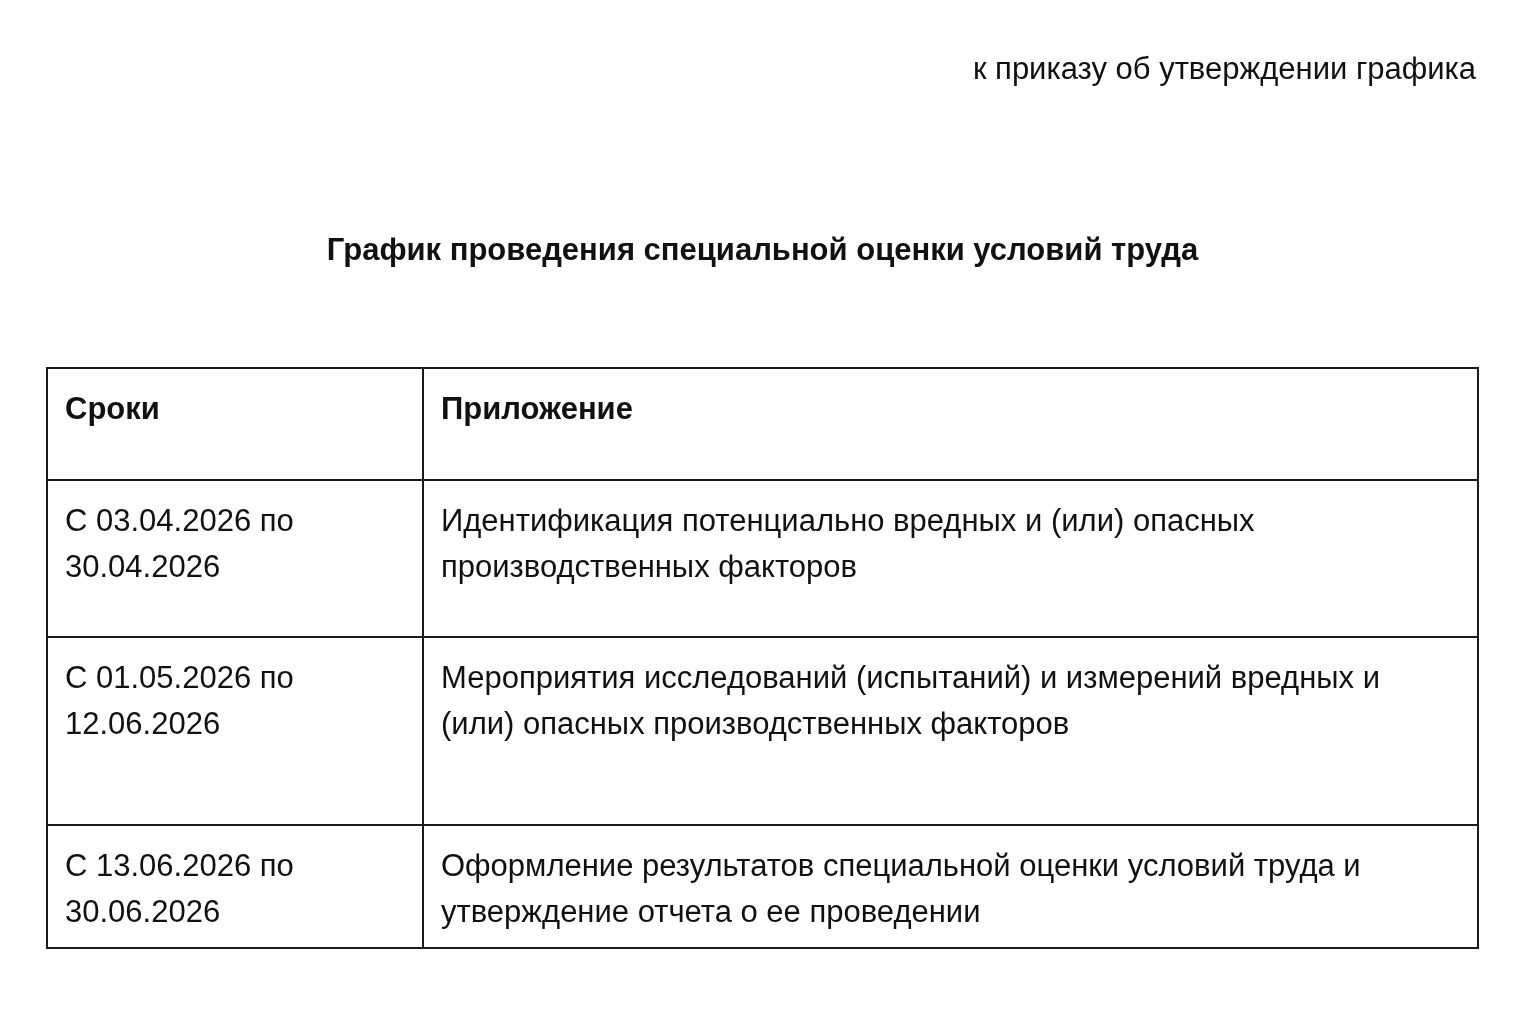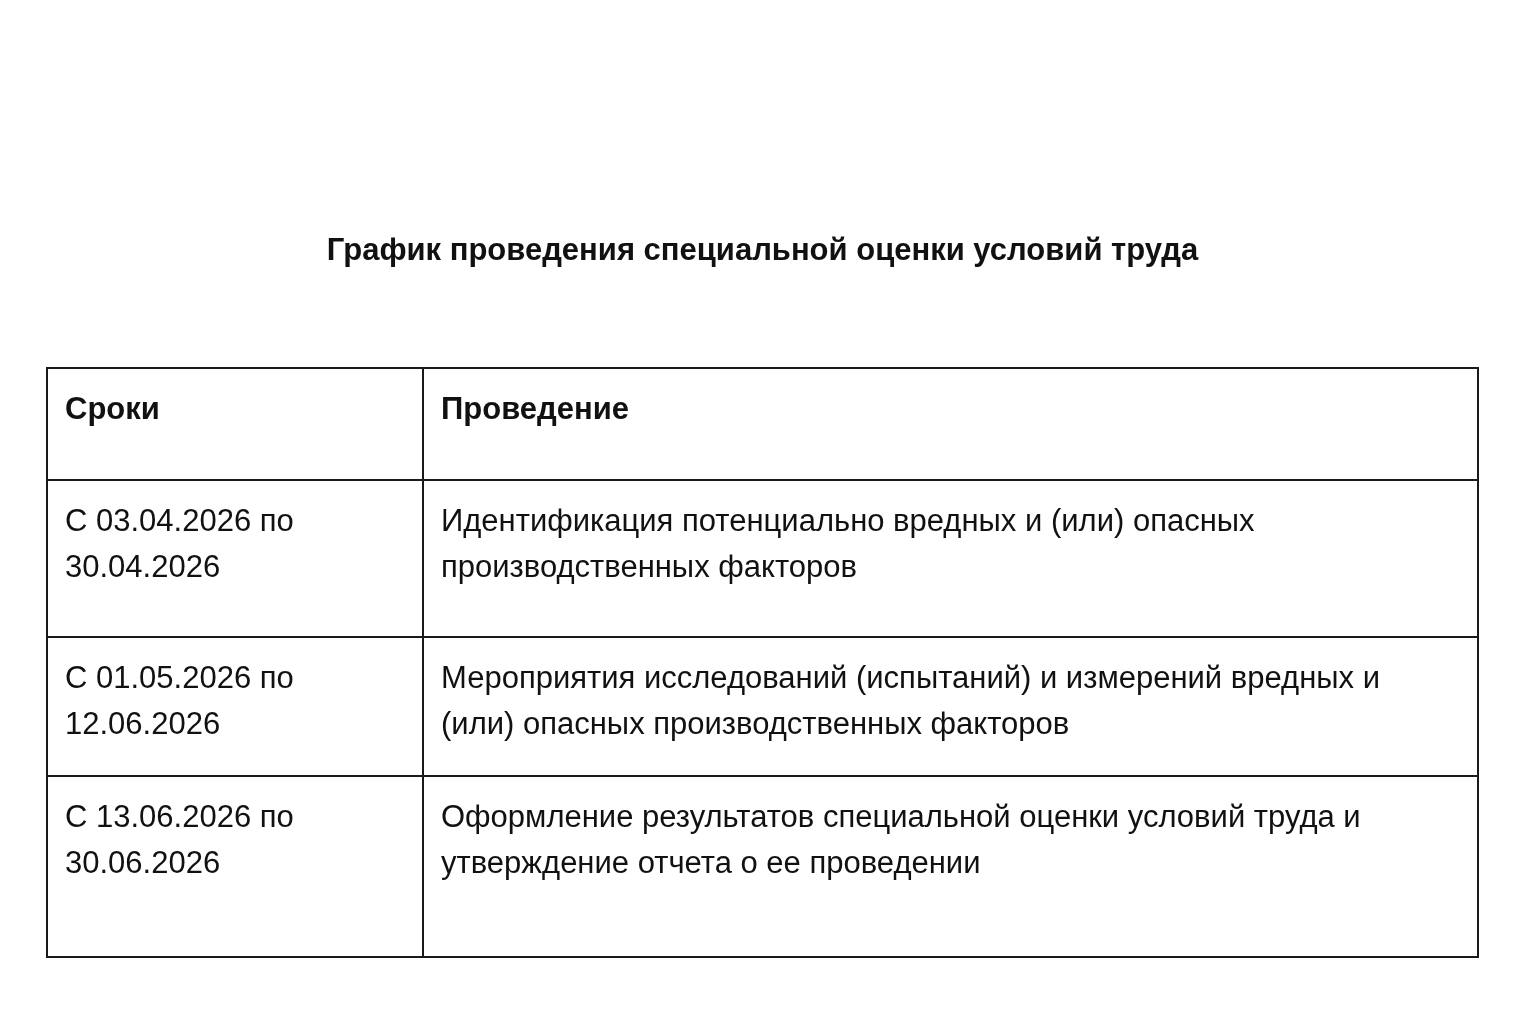--- a/index.html
+++ b/index.html
@@ -49,36 +49,37 @@
       text-align: left;
       padding: 17px 16px 0 17px;
       box-sizing: border-box;
     }
     table.schedule th {
       font-weight: bold;
       height: 112px;
     }
     .col-dates { width: 376px; }
     .row1 td { height: 157px; }
-    .row2 td { height: 139px; }
-    .row3 td { height: 181px; }
+    .row2 td { height: 188px; }
+    .row3 td { height: 123px; }
   </style>
 </head>
 <body>
 
 <div class="annex">
+  <div>к приказу об утверждении графика</div>
 </div>
 
 <div class="doc-title">График проведения специальной оценки условий труда</div>
 
 <table class="schedule">
   <thead>
     <tr>
       <th class="col-dates">Сроки</th>
-      <th>Проведение</th>
+      <th>Приложение</th>
     </tr>
   </thead>
   <tbody>
     <tr class="row1">
       <td class="col-dates">С 03.04.2026 по 30.04.2026</td>
       <td>Идентификация потенциально вредных и (или) опасных производственных факторов</td>
     </tr>
     <tr class="row2">
       <td class="col-dates">С 01.05.2026 по 12.06.2026</td>
       <td>Мероприятия исследований (испытаний) и измерений вредных и (или) опасных производственных факторов</td>

